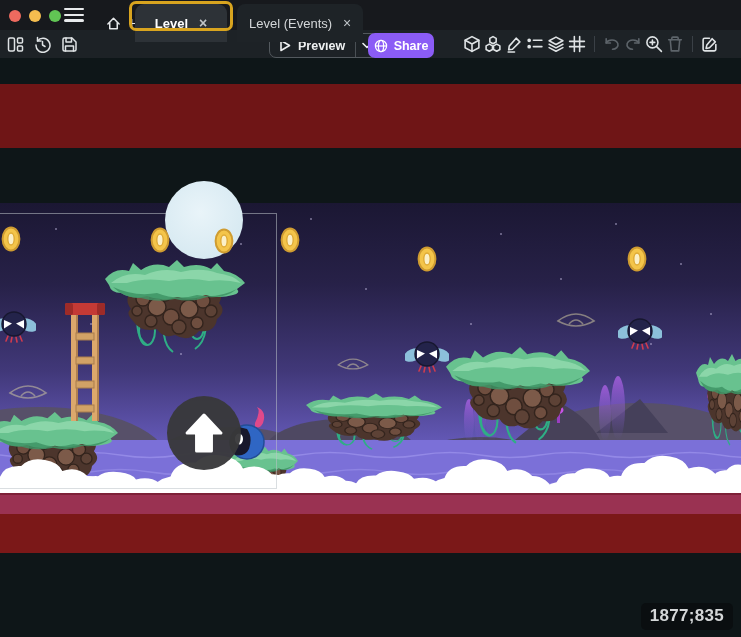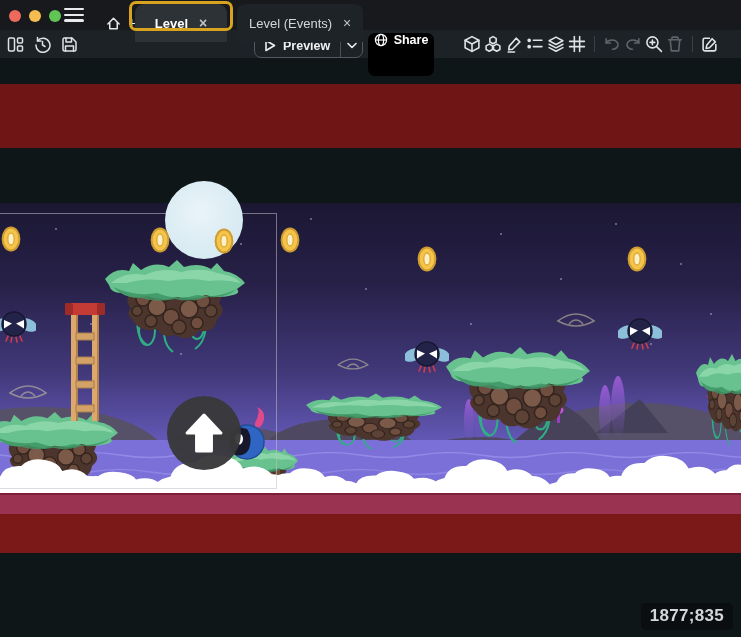--- a/index.html
+++ b/index.html
@@ -19,24 +19,24 @@
   .tab-events { left:237px; padding:0 12px; gap:11px; background:#1e2327; border-radius:8px 8px 0 0; color:#d3d6d8; }
   .tab .close { font-size:14px; color:#bfc4c8; line-height:1; }
   .tab-highlight { position:absolute; left:129px; top:1px; width:104px; height:30px; border:3px solid #d8a41f; border-radius:7px; z-index:40; pointer-events:none; }
 
   
   .toolbar { position:absolute; left:0; top:30px; width:741px; height:28px; background:#1d2226; z-index:29; }
   .tb-left { position:absolute; left:5px; top:0; height:28px; display:flex; align-items:center; gap:7px; }
   .icon-btn { width:20px; height:22px; display:flex; align-items:center; justify-content:center; background:none; border:none; cursor:pointer; padding:0; }
   .icon-btn svg { stroke:#dfe3e5; fill:none; stroke-width:1.5; stroke-linecap:round; stroke-linejoin:round; }
   .icon-btn.dim svg { stroke:#5d646a; }
-  .btn-preview { position:absolute; left:254px; top:3px; height:25px; display:flex; align-items:center; border:1.5px solid #53595e; border-radius:7px; background:transparent; color:#eef0f1; cursor:pointer; }
+  .btn-preview { position:absolute; left:269px; top:3px; height:25px; display:flex; align-items:center; border:1.5px solid #53595e; border-radius:7px; background:transparent; color:#eef0f1; cursor:pointer; }
   .btn-preview .main { display:flex; align-items:center; gap:7px; padding:0 10px 0 9px; font-size:12.5px; font-weight:700; }
   .btn-preview .chev { display:flex; align-items:center; justify-content:center; width:22px; height:100%; border-left:1px solid #4a5055; }
-  .btn-share { position:absolute; left:368px; top:3px; height:43px; width:66px; display:flex; justify-content:center; gap:6px; background:#000000; border:none; border-radius:7px; color:#fff; font-size:12.5px; font-weight:700; cursor:pointer; }
+  .btn-share { position:absolute; left:368px; top:3px; height:25px; width:66px; display:flex; align-items:center; justify-content:center; gap:6px; background:#8b5cf6; border:none; border-radius:7px; color:#fff; font-size:12.5px; font-weight:700; cursor:pointer; }
   .tb-right { position:absolute; left:462px; top:0; height:28px; display:flex; align-items:center; gap:1px; }
   .tb-sep { width:1px; height:16px; background:#3a4046; margin:0 6px; }
 
   
   .band { position:absolute; left:0; width:741px; }
   .band-red-top { top:84px; height:64px; background:#6f1516; }
   .band-magenta { top:493px; height:21px; background:#9a3252; border-top:2px solid #7e2138; }
   .band-red-bottom { top:514px; height:39px; background:#7b1818; }
   .scene { position:absolute; left:0; top:203px; width:741px; height:290px; overflow:hidden; cursor:crosshair;
     background:linear-gradient(180deg,#1b1733 0%,#272148 28%,#413879 58%,#6055b0 80%,#7b70d8 100%); }

